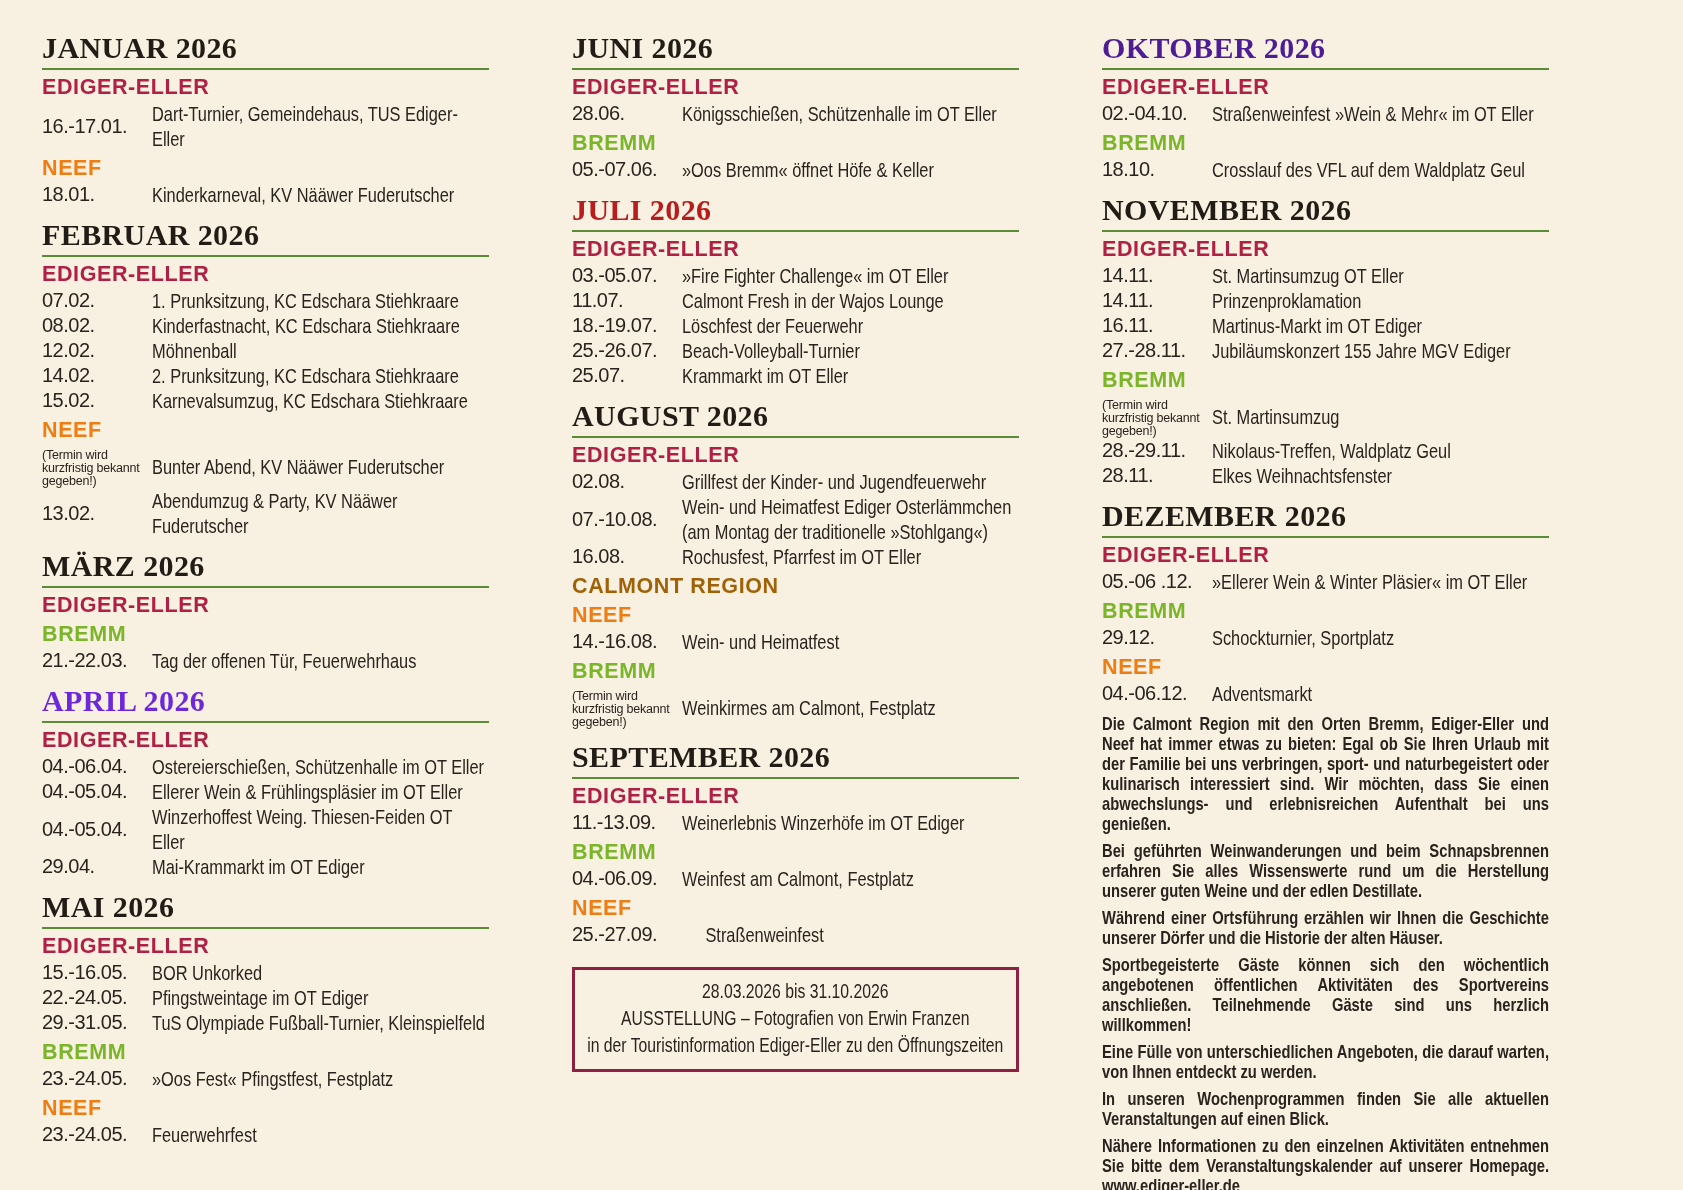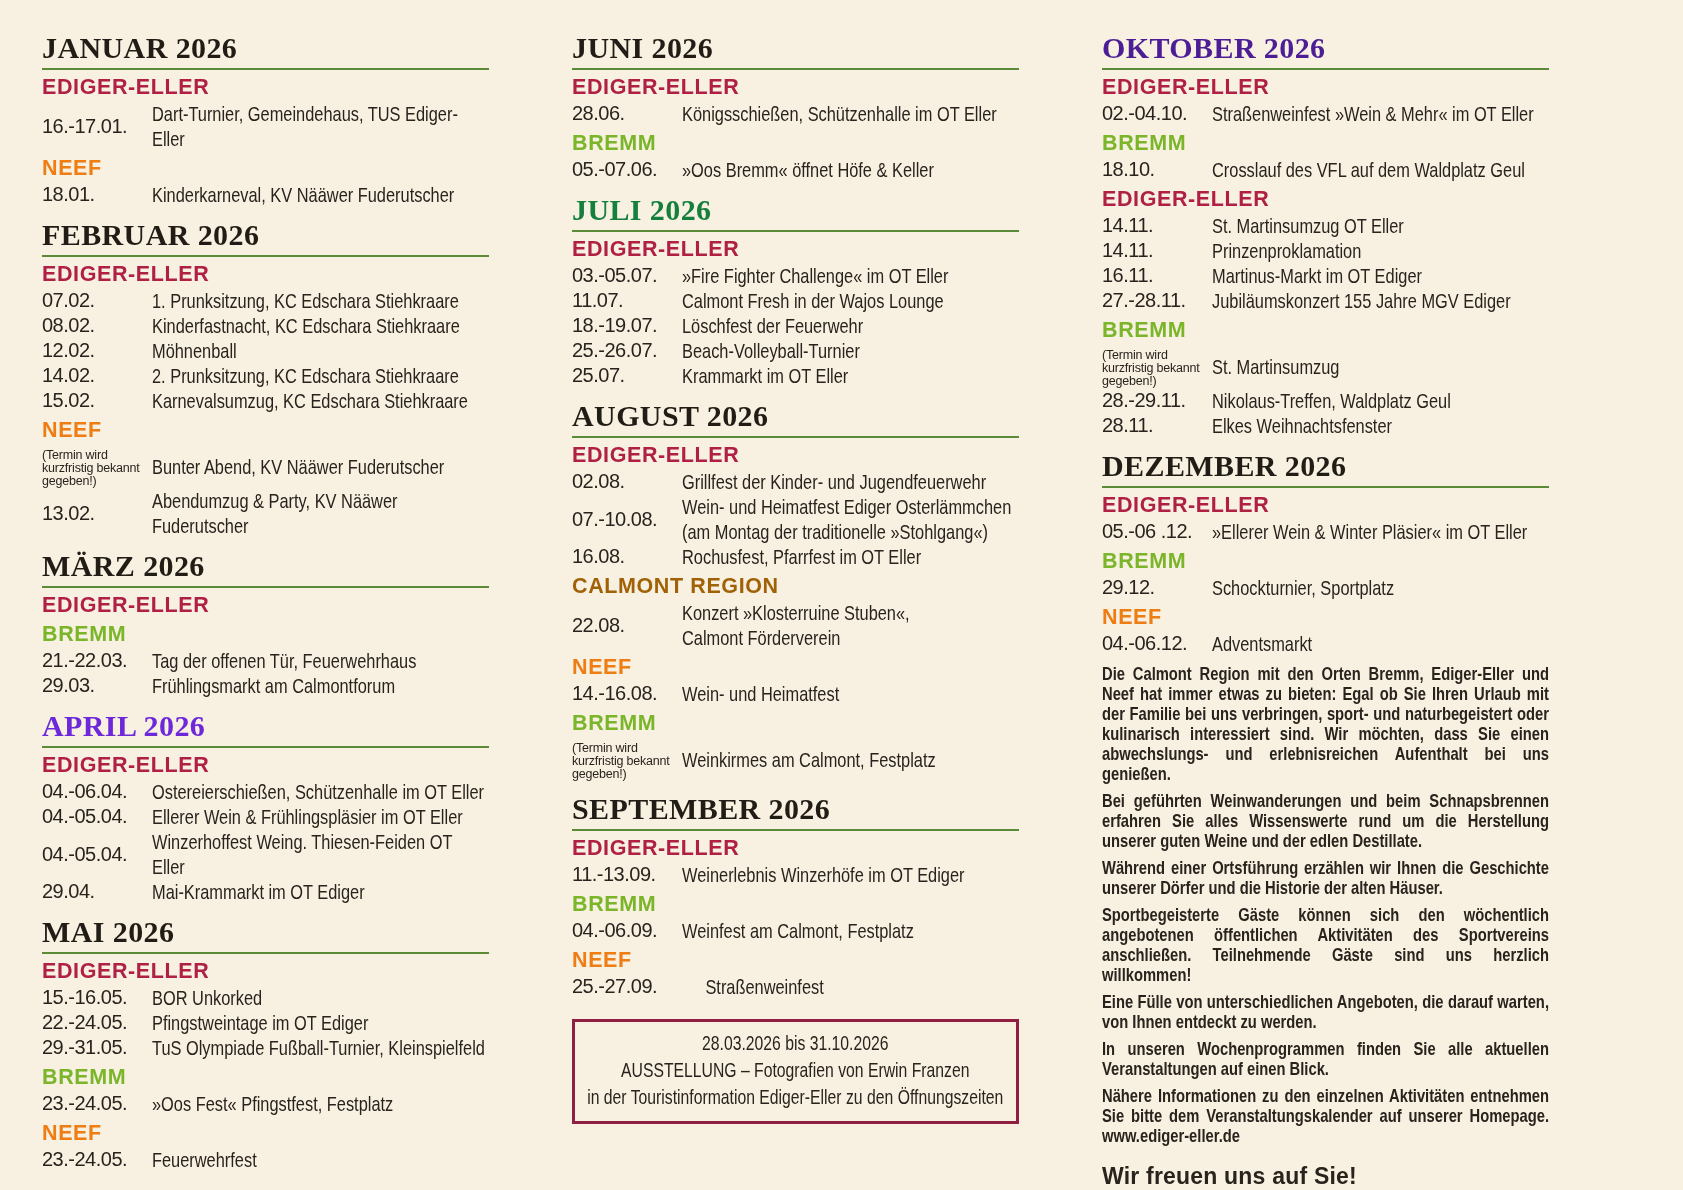--- a/index.html
+++ b/index.html
@@ -112,24 +112,20 @@
         </div>
       </section>
       <section class="month-section">
         <h2 class="month-title" style="border-bottom-color: rgb(92, 139, 56); color: rgb(33, 28, 21);">MÄRZ 2026</h2>
         <h3 class="place" style="color: rgb(176, 32, 69);">EDIGER-ELLER</h3>
         <h3 class="place" style="color: rgb(122, 181, 42);">BREMM</h3>
         <div class="event-row">
           <div class="date">21.-22.03.</div>
           <div class="desc">Tag der offenen Tür, Feuerwehrhaus</div>
         </div>
-        <div class="event-row">
-          <div class="date">29.03.</div>
-          <div class="desc">Frühlingsmarkt am Calmontforum</div>
-        </div>
       </section>
       <section class="month-section">
         <h2 class="month-title" style="border-bottom-color: rgb(92, 139, 56); color: #6d28d9;">APRIL 2026</h2>
         <h3 class="place" style="color: rgb(176, 32, 69);">EDIGER-ELLER</h3>
         <div class="event-row">
           <div class="date">04.-06.04.</div>
           <div class="desc">Ostereierschießen, Schützenhalle im OT Eller</div>
         </div>
         <div class="event-row">
           <div class="date">04.-05.04.</div>
@@ -179,21 +175,21 @@
           <div class="date">28.06.</div>
           <div class="desc">Königsschießen, Schützenhalle im OT Eller</div>
         </div>
         <h3 class="place" style="color: rgb(122, 181, 42);">BREMM</h3>
         <div class="event-row">
           <div class="date">05.-07.06.</div>
           <div class="desc">»Oos Bremm« öffnet Höfe &amp; Keller</div>
         </div>
       </section>
       <section class="month-section">
-        <h2 class="month-title" style="border-bottom-color: rgb(92, 139, 56); color: #15803d;">JULI 2026</h2>
+        <h2 class="month-title" style="border-bottom-color: rgb(92, 139, 56); color: #b91c1c;">JULI 2026</h2>
         <h3 class="place" style="color: rgb(176, 32, 69);">EDIGER-ELLER</h3>
         <div class="event-row">
           <div class="date">03.-05.07.</div>
           <div class="desc">»Fire Fighter Challenge« im OT Eller</div>
         </div>
         <div class="event-row">
           <div class="date">11.07.</div>
           <div class="desc">Calmont Fresh in der Wajos Lounge</div>
         </div>
         <div class="event-row">
@@ -219,25 +215,20 @@
         <div class="event-row">
           <div class="date">07.-10.08.</div>
           <div class="desc">Wein- und Heimatfest Ediger Osterlämmchen
 (am Montag der traditionelle »Stohlgang«)</div>
         </div>
         <div class="event-row">
           <div class="date">16.08.</div>
           <div class="desc">Rochusfest, Pfarrfest im OT Eller</div>
         </div>
         <h3 class="place" style="color: #a16207;">CALMONT REGION</h3>
-        <div class="event-row">
-          <div class="date">22.08.</div>
-          <div class="desc">Konzert »Klosterruine Stuben«,
-Calmont Förderverein</div>
-        </div>
         <h3 class="place" style="color: rgb(238, 125, 20);">NEEF</h3>
         <div class="event-row">
           <div class="date">14.-16.08.</div>
           <div class="desc">Wein- und Heimatfest</div>
         </div>
         <h3 class="place" style="color: rgb(122, 181, 42);">BREMM</h3>
         <div class="event-row">
           <div class="date note-date">(Termin wird kurzfristig bekannt gegeben!)</div>
           <div class="desc">Weinkirmes am Calmont, Festplatz</div>
         </div>
@@ -276,20 +267,21 @@
           <div class="date">02.-04.10.</div>
           <div class="desc">Straßenweinfest »Wein &amp; Mehr« im OT Eller</div>
         </div>
         <h3 class="place" style="color: rgb(122, 181, 42);">BREMM</h3>
         <div class="event-row">
           <div class="date">18.10.</div>
           <div class="desc">Crosslauf des VFL auf dem Waldplatz Geul</div>
         </div>
       </section>
       <section class="month-section">
+        <h2 class="month-title" style="border-bottom-color: rgb(92, 139, 56); color: rgb(33, 28, 21);">NOVEMBER 2026</h2>
         <h3 class="place" style="color: rgb(176, 32, 69);">EDIGER-ELLER</h3>
         <div class="event-row">
           <div class="date">14.11.</div>
           <div class="desc">St. Martinsumzug OT Eller</div>
         </div>
         <div class="event-row">
           <div class="date">14.11.</div>
           <div class="desc">Prinzenproklamation</div>
         </div>
         <div class="event-row">

